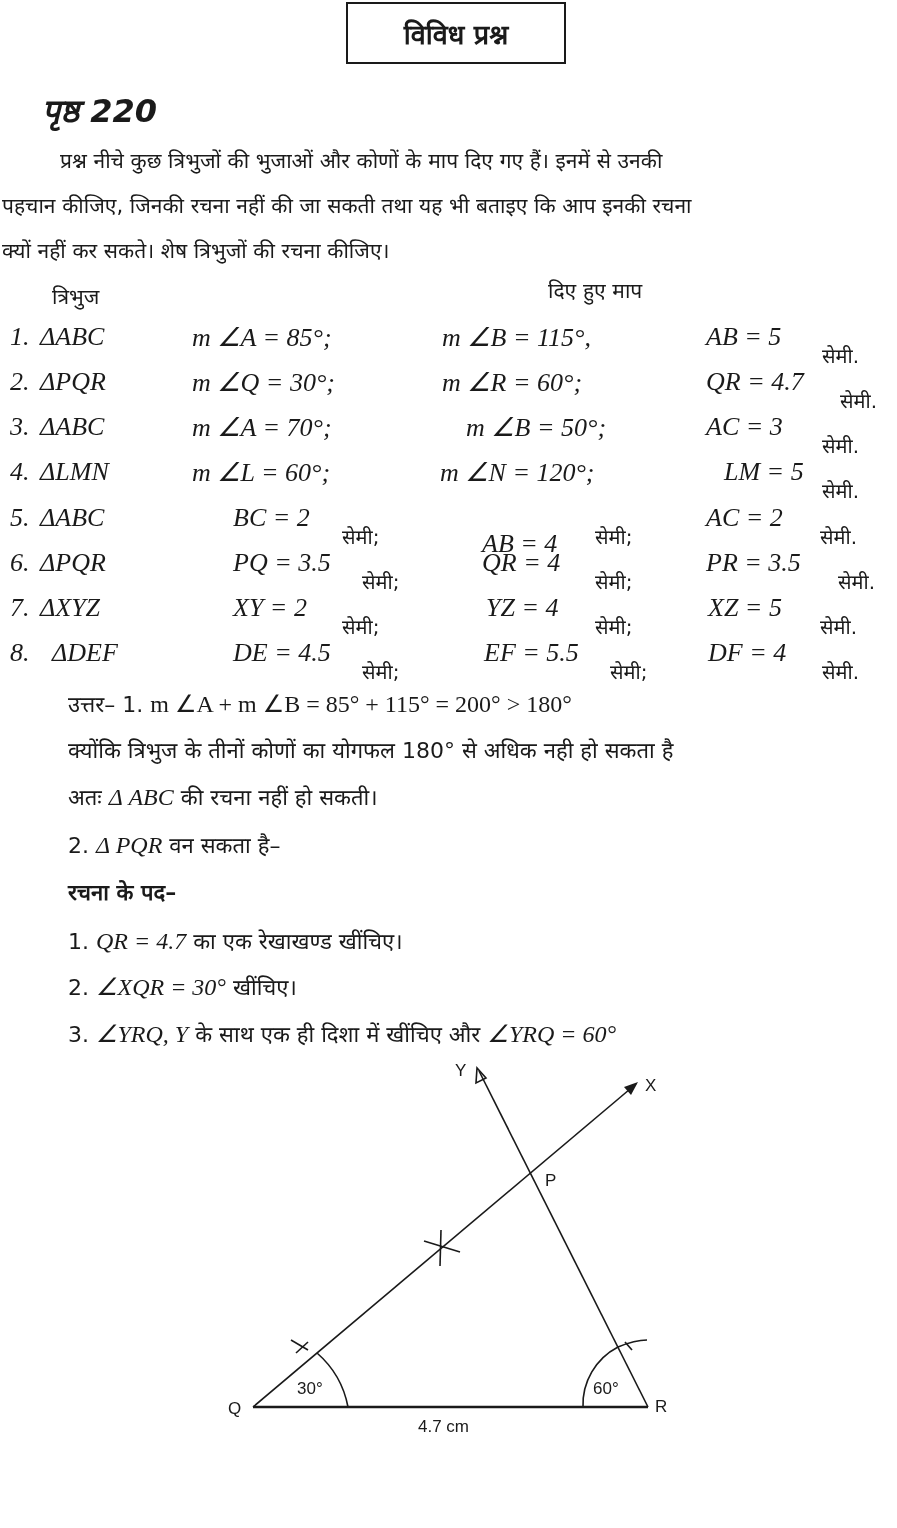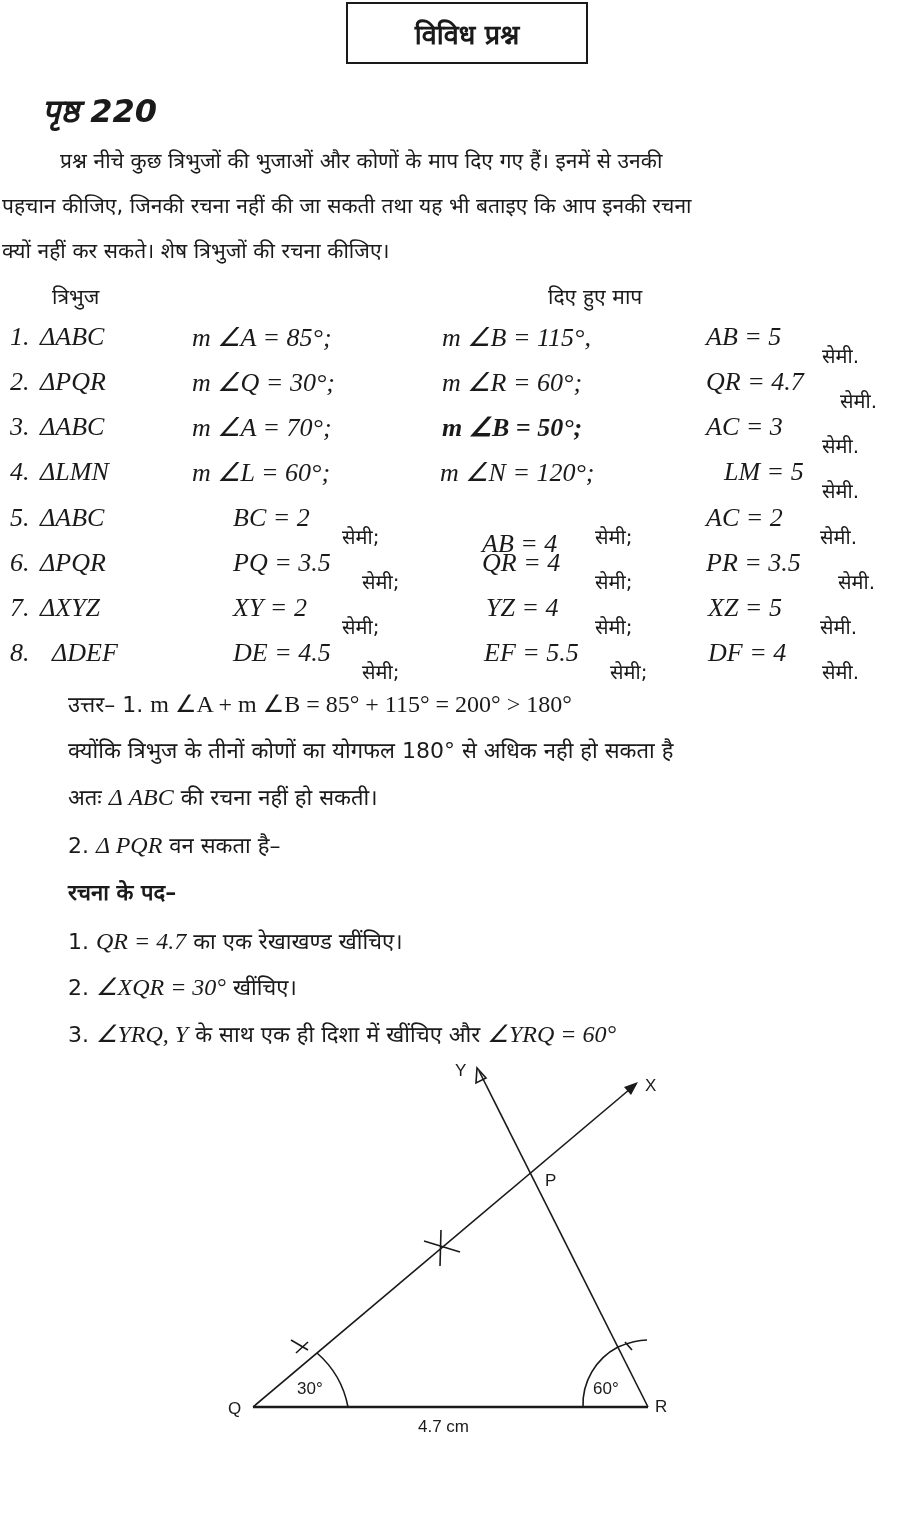--- a/index.html
+++ b/index.html
@@ -2,21 +2,21 @@
 <html><head>
 <meta charset="utf-8">
 <style>
   html, body { margin: 0; padding: 0; background: #ffffff; }
   body {
     width: 897px; height: 1528px; position: relative; overflow: hidden;
     font-family: "DejaVu Serif", "Liberation Serif", serif;
     color: #1a1a1a;
   }
   .title-box {
-    position: absolute; left: 346px; top: 2px; width: 242px; height: 62px;
+    position: absolute; left: 346px; top: 2px; width: 220px; height: 62px;
     border: 2px solid #1a1a1a; box-sizing: border-box;
     display: flex; align-items: center; justify-content: center;
     font-family: "DejaVu Sans", sans-serif; font-weight: bold; font-size: 27px;
   }
   .page-ref {
     position: absolute; left: 42px; top: 88px;
     font-family: "DejaVu Sans", sans-serif; font-style: italic; font-weight: bold; font-size: 32px;
   }
   .para {
     position: absolute; left: 0px; width: 897px;
@@ -47,21 +47,21 @@
   <span>विविध प्रश्न</span>
 </div>
 
 <div class="page-ref">पृष्ठ 220</div>
 
 <div class="para" style="top:146px; left:60px;">प्रश्न नीचे कुछ त्रिभुजों की भुजाओं और कोणों के माप दिए गए हैं। इनमें से उनकी</div>
 <div class="para" style="top:191px; left:2px;">पहचान कीजिए, जिनकी रचना नहीं की जा सकती तथा यह भी बताइए कि आप इनकी रचना</div>
 <div class="para" style="top:236px; left:2px;">क्यों नहीं कर सकते। शेष त्रिभुजों की रचना कीजिए।</div>
 
 <div class="col-head" style="left:52px; top:282px;">त्रिभुज</div>
-<div class="col-head" style="left:548px; top:282px;">दिए हुए माप</div>
+<div class="col-head" style="left:548px; top:276px;">दिए हुए माप</div>
 
 <div>
   <div class="row" style="top:322px;">
     <span style="left:10px;">1.</span>
     <span style="left:40px;">ΔABC</span>
     <span style="left:192px;">m ∠A  =  85°;</span>
     <span style="left:442px;">m ∠B  =  115°,</span>
     <span style="left:706px;text-align:center;">AB  =  5</span>
     <span class="unit" style="left:822px; top:4px;">सेमी.</span>
   </div>
@@ -70,21 +70,21 @@
     <span style="left:40px;">ΔPQR</span>
     <span style="left:192px;">m ∠Q  =  30°;</span>
     <span style="left:442px;">m ∠R  =  60°;</span>
     <span style="left:706px;">QR  =  4.7</span>
     <span class="unit" style="left:840px; top:4px;">सेमी.</span>
   </div>
   <div class="row" style="top:412px;">
     <span style="left:10px;">3.</span>
     <span style="left:40px;">ΔABC</span>
     <span style="left:192px;">m ∠A  =  70°;</span>
-    <span style="left:442px;font-weight:bold;">m ∠B  =  50°;</span>
+    <span style="left:466px;">m ∠B  =  50°;</span>
     <span style="left:706px;">AC  =  3</span>
     <span class="unit" style="left:822px; top:4px;">सेमी.</span>
   </div>
   <div class="row" style="top:457px;">
     <span style="left:10px;">4.</span>
     <span style="left:40px;">ΔLMN</span>
     <span style="left:192px;">m ∠L  =  60°;</span>
     <span style="left:440px;">m ∠N  =  120°;</span>
     <span style="left:724px;">LM  =  5</span>
     <span class="unit" style="left:822px; top:4px;">सेमी.</span>

